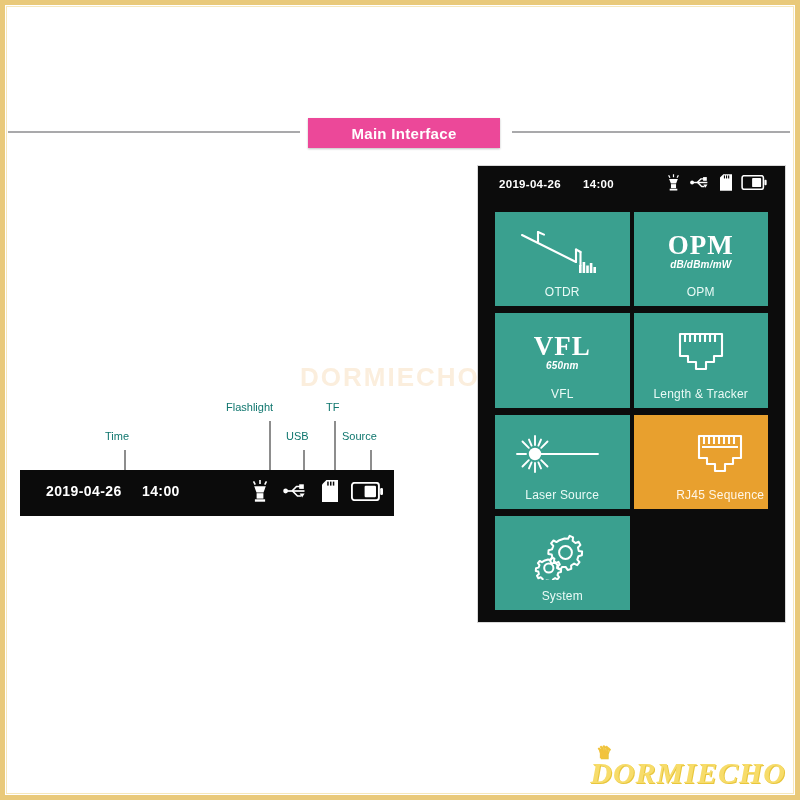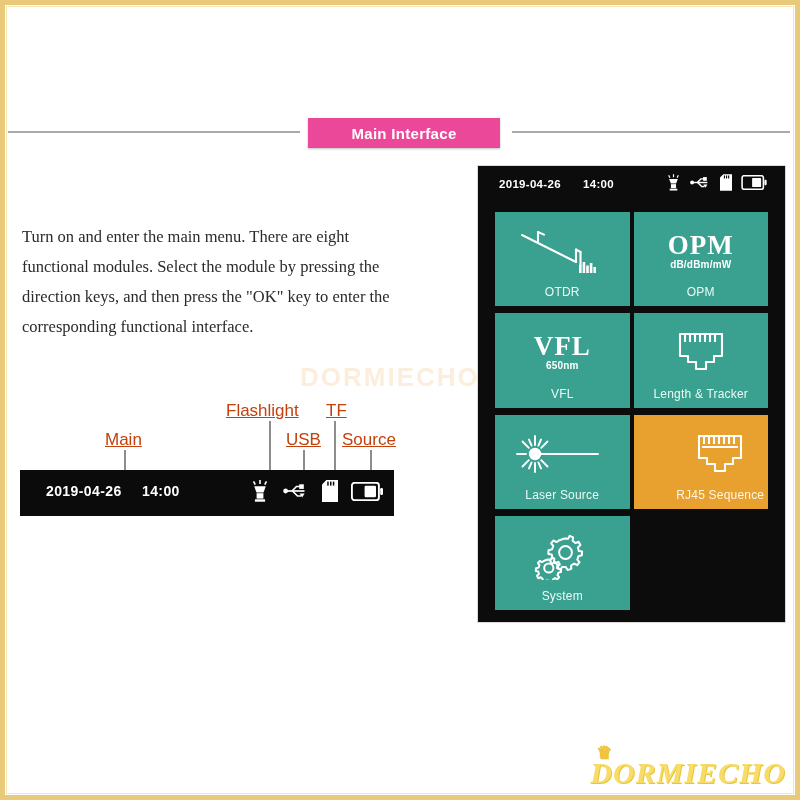--- a/index.html
+++ b/index.html
@@ -53,22 +53,22 @@
     position:absolute;left:300px;top:362px;
     font-size:26px;font-weight:bold;letter-spacing:2px;
     color:#fbeedd;
     font-family:"Liberation Sans", sans-serif;
     z-index:2;white-space:nowrap;
   }
 
   
   #annot-block{position:absolute;left:20px;top:398px;width:390px;height:125px;z-index:5;}
   .annot-label{
-    position:absolute;color:#c2410c;font-size:17px;
-    font-family:"Liberation Sans", sans-serif;white-space:nowrap;text-decoration:underline;
+    position:absolute;color:#0f766e;font-size:11px;
+    font-family:"Liberation Sans", sans-serif;white-space:nowrap;
   }
   .annot-line{position:absolute;width:1.5px;background:#8d8d8d;}
 
   #demo-bar{
     position:absolute;left:0px;top:72px;width:374px;height:46px;
     background:#0b0b0b;
   }
   #demo-bar .dt{
     position:absolute;left:26px;top:13px;color:#fff;font-size:14px;font-weight:bold;
     letter-spacing:.4px;font-family:"Liberation Sans", sans-serif;
@@ -115,21 +115,21 @@
     color:#eafaf6;font-size:12px;padding-bottom:7px;letter-spacing:.2px;
     font-family:"Liberation Sans", sans-serif;white-space:nowrap;
   }
   .tile.accent .tlabel{color:#fff6e8;}
   .bigword{
     color:#ffffff;font-family:"Liberation Serif", serif;font-weight:bold;
     font-size:27px;letter-spacing:1px;line-height:1;
   }
   .subword{
     color:#ffffff;font-size:10px;font-weight:bold;margin-top:0;
-    font-family:"Liberation Sans", sans-serif;letter-spacing:.2px;
+    font-family:"Liberation Sans", sans-serif;letter-spacing:.2px;font-style:italic;
   }
   .textglyph{display:flex;flex-direction:column;align-items:center;justify-content:center;}
 
   
   #logo-watermark{
     position:absolute;right:14px;bottom:10px;z-index:30;
     font-family:"Liberation Serif", serif;font-style:italic;font-weight:bold;
     font-size:30px;letter-spacing:1px;
     color:#f7dc6a;
     text-shadow:1px 1px 0 #e8c63c;
@@ -145,27 +145,26 @@
 <div id="canvas">
 
   <div id="header">
     <div class="hdr-rule" id="rule-left"></div>
     <div class="hdr-rule" id="rule-right"></div>
   </div>
   <div id="title-badge">
     <span>Main Interface</span>
   </div>
 
-  <div id="body-text">Turn on and enter the main menu. There are eight functional modules. Select the module by pressing the direction keys, and then press the "OK" key to enter the corresponding functional interface.</div>
 
   <div id="watermark-center">DORMIECHO</div>
 
   <div id="annot-block">
 
-    <div class="annot-label" style="left:85px;top:32px;">Main</div>
+    <div class="annot-label" style="left:85px;top:32px;">Time</div>
     <div class="annot-line" style="left:104px;top:52px;height:20px;"></div>
 
     <div class="annot-label" style="left:206px;top:3px;">Flashlight</div>
     <div class="annot-line" style="left:249px;top:23px;height:49px;"></div>
 
     <div class="annot-label" style="left:266px;top:32px;">USB</div>
     <div class="annot-line" style="left:283px;top:52px;height:20px;"></div>
 
     <div class="annot-label" style="left:306px;top:3px;">TF</div>
     <div class="annot-line" style="left:314px;top:23px;height:49px;"></div>

